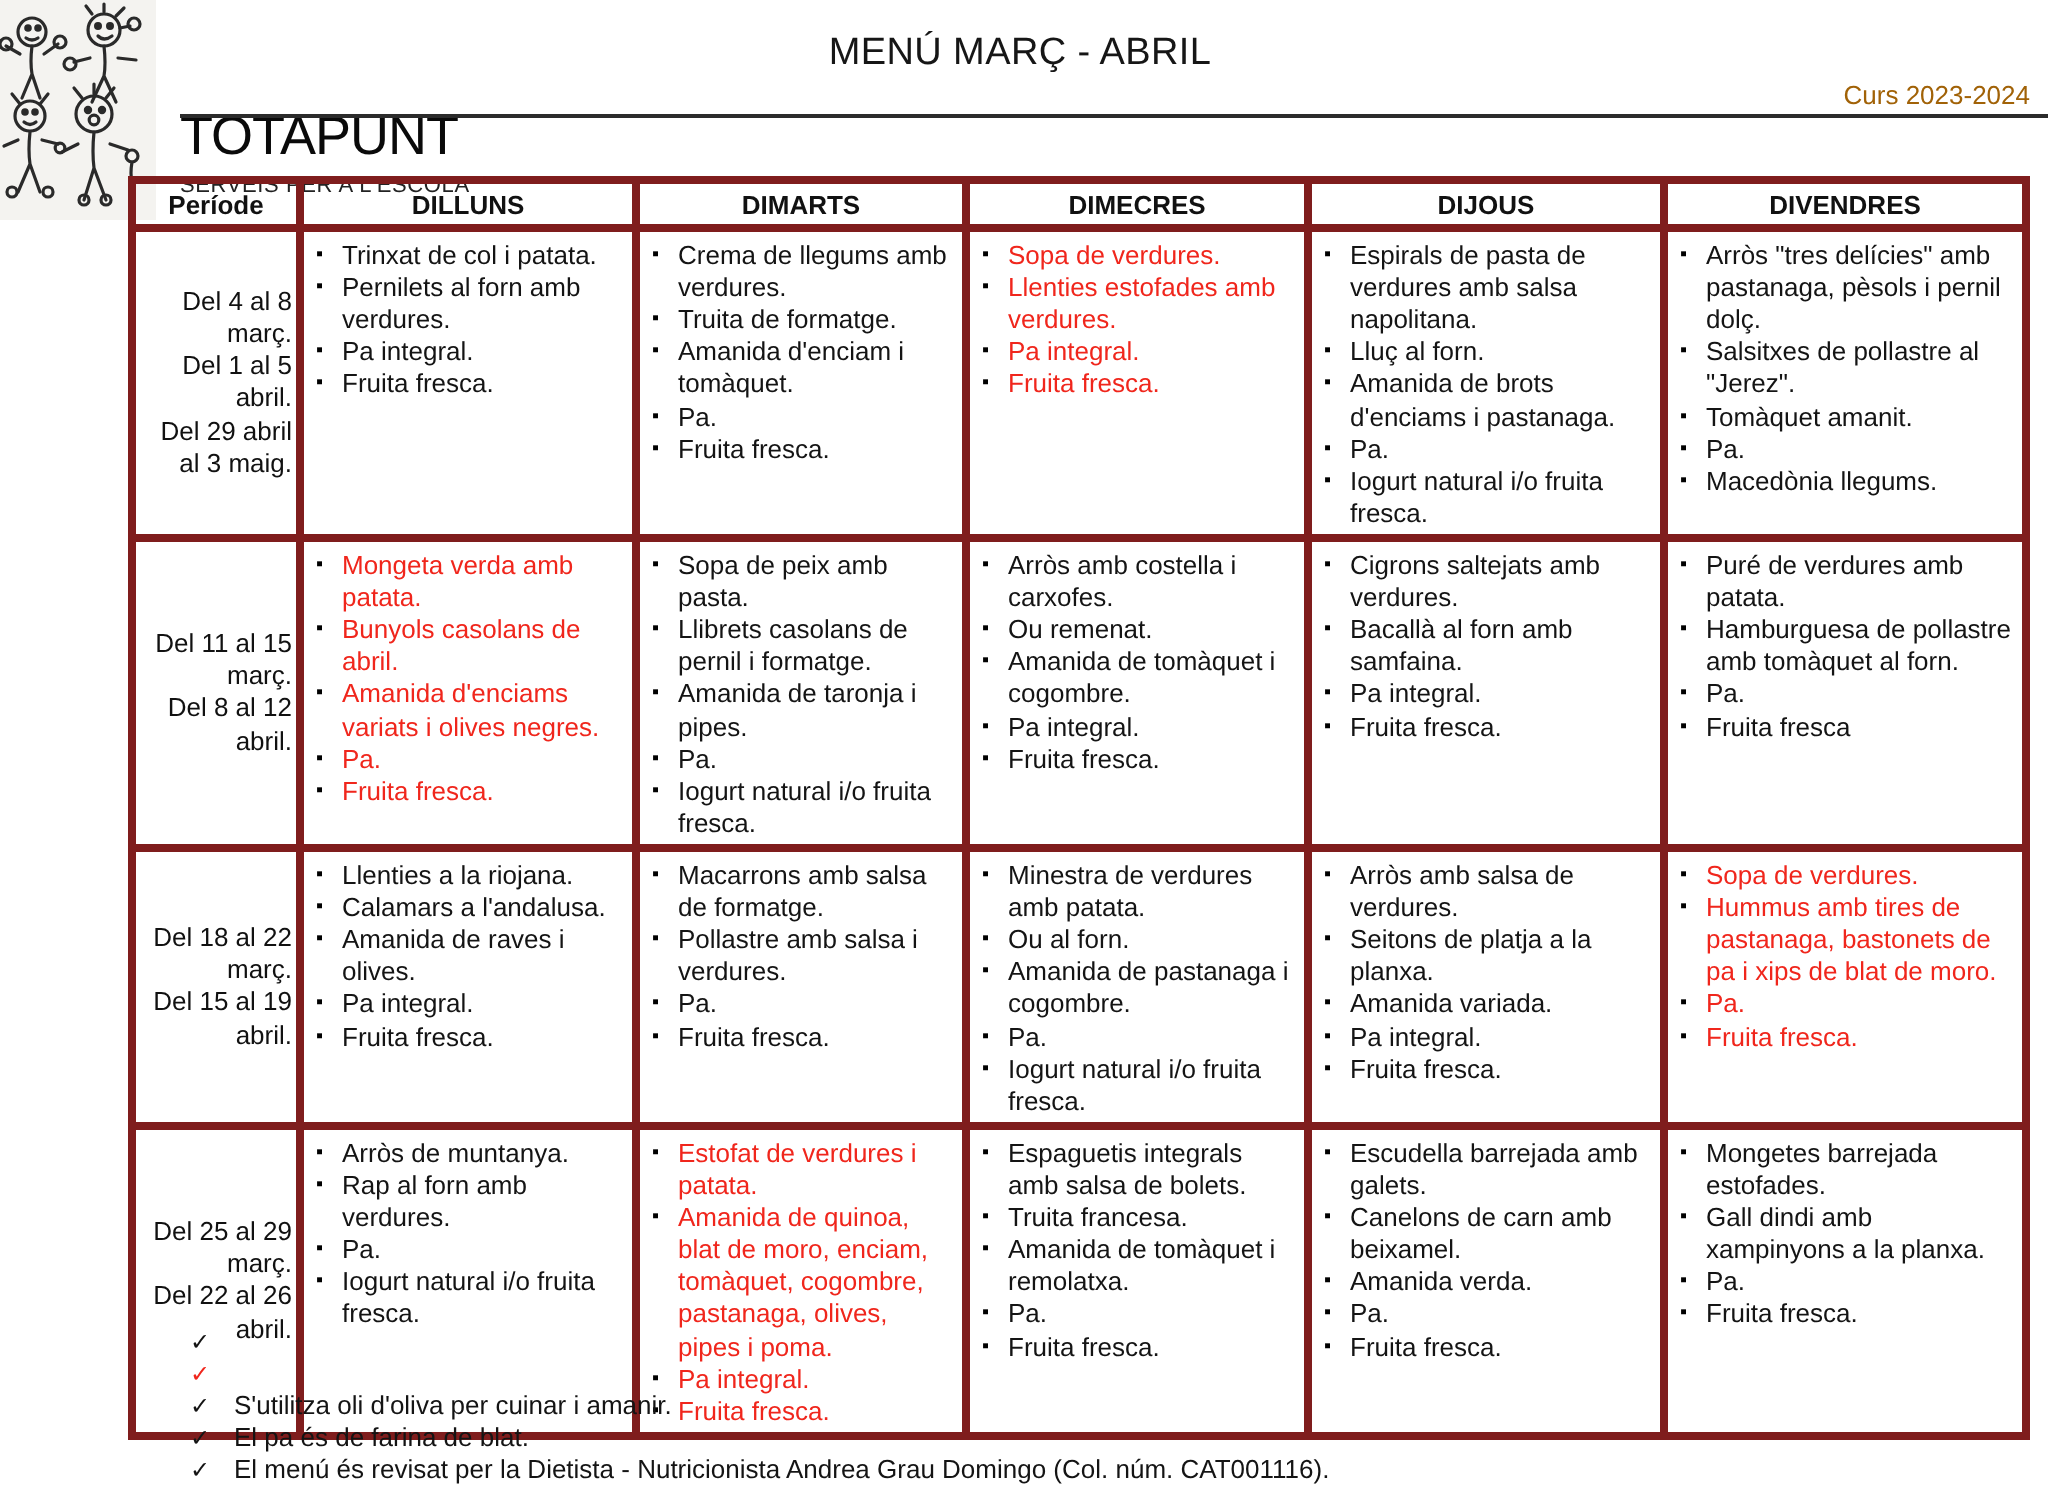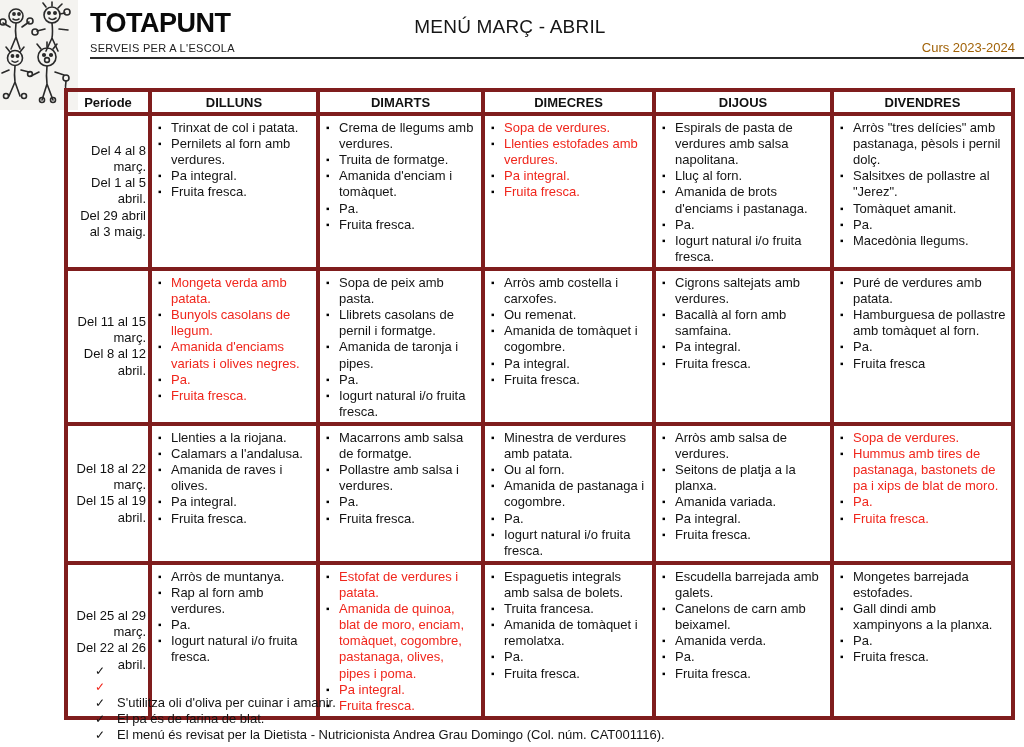--- a/index.html
+++ b/index.html
@@ -4,21 +4,21 @@
 <style>
   * { margin:0; padding:0; box-sizing:border-box; }
   html,body { background:#ffffff; }
   body { font-family:"Liberation Sans", sans-serif; color:#111; }
   .page { position:relative; width:1024px; height:747px; background:#fff; overflow:hidden; }
 
   
   .logo { position:absolute; left:0; top:0; width:78px; height:110px; background:#f4f3f0; }
   .logo svg { width:100%; height:100%; }
   .brand { position:absolute; left:90px; top:9px; }
-  .brand-name { font-weight:bold; font-size:27px; letter-spacing:-0.5px; color:#0a0a0a; line-height:1.1; }
+  .brand-name { font-weight:normal; font-size:27px; letter-spacing:-0.5px; color:#0a0a0a; line-height:1.1;margin-top:45px; }
   .brand-sub { font-size:11px; letter-spacing:0.3px; color:#222; margin-top:3px; }
   .doc-title { position:absolute; left:0; top:16px; width:980px; text-align:center; font-size:19px; color:#161616; letter-spacing:0.2px;margin-left:20px; }
   .course { position:absolute; right:9px; top:40px; font-size:13px; color:#a16207; }
   .header-rule { position:absolute; left:90px; right:0; top:57px; height:2px; background:#2b2b2b; }
 
   
   .menu-table { position:absolute; left:64px; top:88px; width:947px; border-collapse:collapse; table-layout:fixed; }
   .menu-table th, .menu-table td { border:4px solid #7f1d1d; }
   .menu-table th { height:24px; font-size:13px; font-weight:bold; text-align:center; vertical-align:middle; padding:2px; }
   td.period-cell { vertical-align:middle; font-size:13px; padding:2px 2px 2px 5px; line-height:1.25;text-align:right; }
@@ -163,21 +163,21 @@
           </td>
         </tr>
         <tr class="r1">
           <td class="period-cell">
             <div>Del 11 al 15 març.</div>
             <div>Del 8 al 12 abril.</div>
           </td>
           <td class="day-cell red">
             <ul class="items">
               <li><span class="bullet">▪</span><span class="txt">Mongeta verda amb patata.</span></li>
-              <li><span class="bullet">▪</span><span class="txt">Bunyols casolans de llegum.</span></li>
+              <li><span class="bullet">▪</span><span class="txt">Bunyols casolans de abril.</span></li>
               <li><span class="bullet">▪</span><span class="txt">Amanida d'enciams variats i olives negres.</span></li>
               <li><span class="bullet">▪</span><span class="txt">Pa.</span></li>
               <li><span class="bullet">▪</span><span class="txt">Fruita fresca.</span></li>
             </ul>
           </td>
           <td class="day-cell">
             <ul class="items">
               <li><span class="bullet">▪</span><span class="txt">Sopa de peix amb pasta.</span></li>
               <li><span class="bullet">▪</span><span class="txt">Llibrets casolans de pernil i formatge.</span></li>
               <li><span class="bullet">▪</span><span class="txt">Amanida de taronja i pipes.</span></li>

